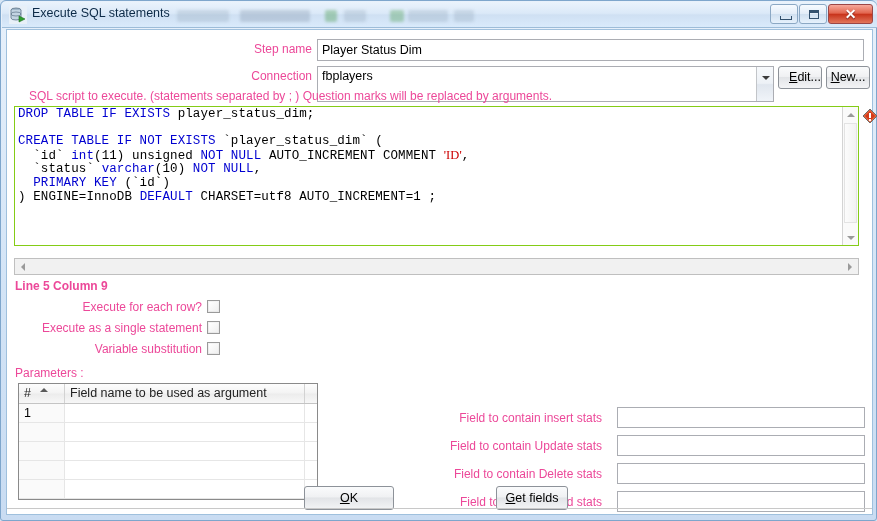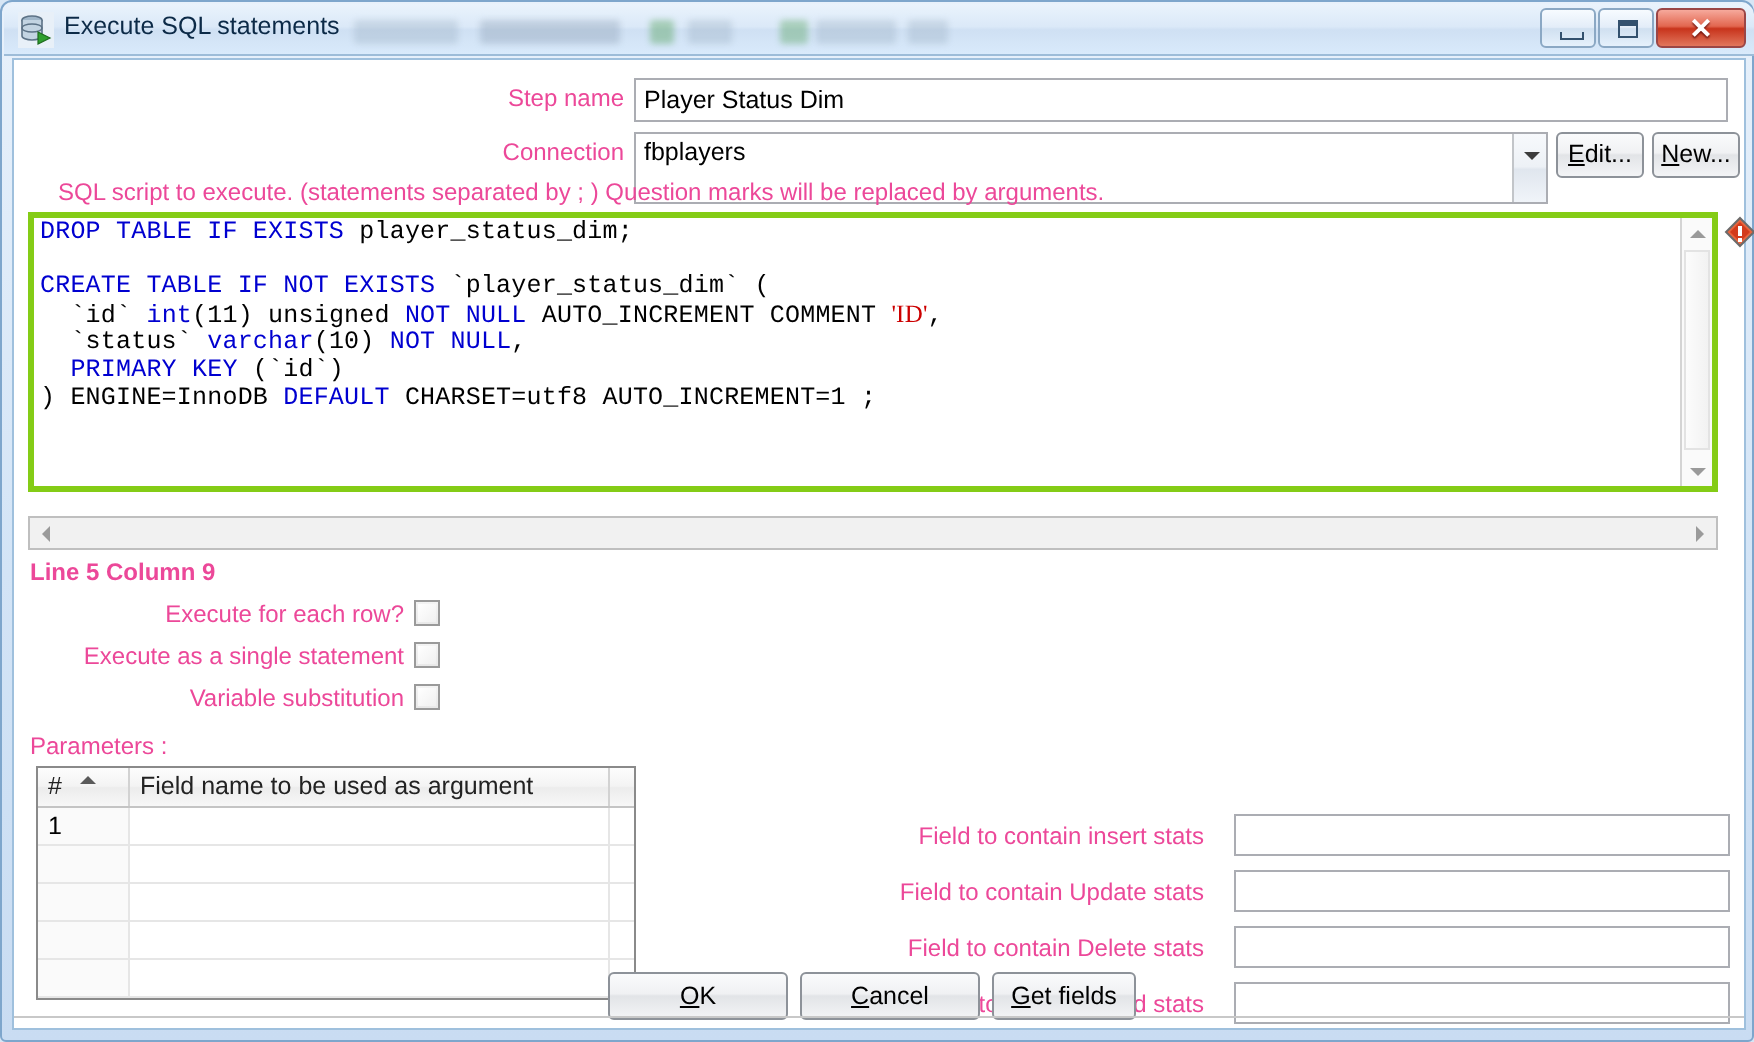--- a/index.html
+++ b/index.html
@@ -165,21 +165,21 @@
     white-space: nowrap;
   }
   .btn span.mn { text-decoration: underline; }
 
   
   .sqlwrap {
     position: absolute;
     left: 7px; top: 76px;
     width: 845px; height: 140px;
     box-sizing: border-box;
-    border: 3px solid #84cc16;
+    border: 1px solid #84cc16;
     background: #fff;
   }
   .sqlcode {
     position: absolute;
     left: 3px; top: 1px;
     width: 820px;
     font-family: "Liberation Mono", "DejaVu Sans Mono", monospace;
     font-size: 12.5px;
     line-height: 13.6px;
     white-space: pre;
@@ -369,21 +369,21 @@
 
     <div class="lbl right" style="left:150px; top:12px; width:155px;">Step name</div>
     <input class="tfield" style="left: 310px; top: 9px; width: 547px; height: 22px;" value="Player Status Dim">
 
     <div class="lbl right" style="left:150px; top:39px; width:155px;">Connection</div>
     <div class="combo" style="left:310px; top:36px; width:457px; height:36px;">
       <div class="cval">fbplayers</div>
       <div class="cbtn"></div>
     </div>
 
-    <div class="btn" style="left:771px; top:36px; width:44px; height:23px; line-height:21px;">
+    <div class="btn" style="left:771px; top:36px; width:44px; height:23px; line-height:21px;text-align:right;">
       <span class="mn">E</span><span>dit...</span>
     </div>
     <div class="btn" style="left:819px; top:36px; width:44px; height:23px; line-height:21px;">
       <span class="mn">N</span><span>ew...</span>
     </div>
 
     <div class="lbl" style="left:22px; top:59px;">SQL script to execute. (statements separated by ; ) Question marks will be replaced by arguments.</div>
 
     <div class="sqlwrap">
       <div class="sqlcode" id="sql-code"><div><span class="kw">DROP TABLE IF EXISTS </span><span>player_status_dim;</span></div><div>&nbsp;</div><div><span class="kw">CREATE TABLE IF NOT EXISTS </span><span>`player_status_dim` (</span></div><div><span>  `id` </span><span class="kw">int</span><span>(11) unsigned </span><span class="kw">NOT NULL </span><span>AUTO_INCREMENT COMMENT </span><span class="str">'ID'</span><span>,</span></div><div><span>  `status` </span><span class="kw">varchar</span><span>(10) </span><span class="kw">NOT NULL</span><span>,</span></div><div><span>  </span><span class="kw">PRIMARY KEY </span><span>(`id`)</span></div><div><span>) ENGINE=InnoDB </span><span class="kw">DEFAULT </span><span>CHARSET=utf8 AUTO_INCREMENT=1 ;</span></div></div>
@@ -463,22 +463,19 @@
 
     <div class="lbl right" style="left:410px; top:437px; width:185px;">Field to contain Delete stats</div>
     <input class="tfield" style="left: 610px; top: 433px; width: 248px; height: 21px;" value="">
 
     <div class="lbl right" style="left:410px; top:465px; width:185px;">Field to contain Read stats</div>
     <input class="tfield" style="left: 610px; top: 461px; width: 248px; height: 21px;" value="">
 
     <div class="btn" style="left:297px; top:456px; width:90px; height:24px; line-height:22px;">
       <span class="mn">O</span><span>K</span>
     </div>
-    <div class="btn" style="left:393px; top:456px; width:90px; height:24px; line-height:22px;">
-      <span class="mn">C</span><span>ancel</span>
-    </div>
     <div class="btn" style="left:489px; top:456px; width:72px; height:24px; line-height:22px;">
       <span class="mn">G</span><span>et fields</span>
     </div>
 
     <div class="sep-bottom"></div>
   </div>
 </div>
 
 </body></html>

